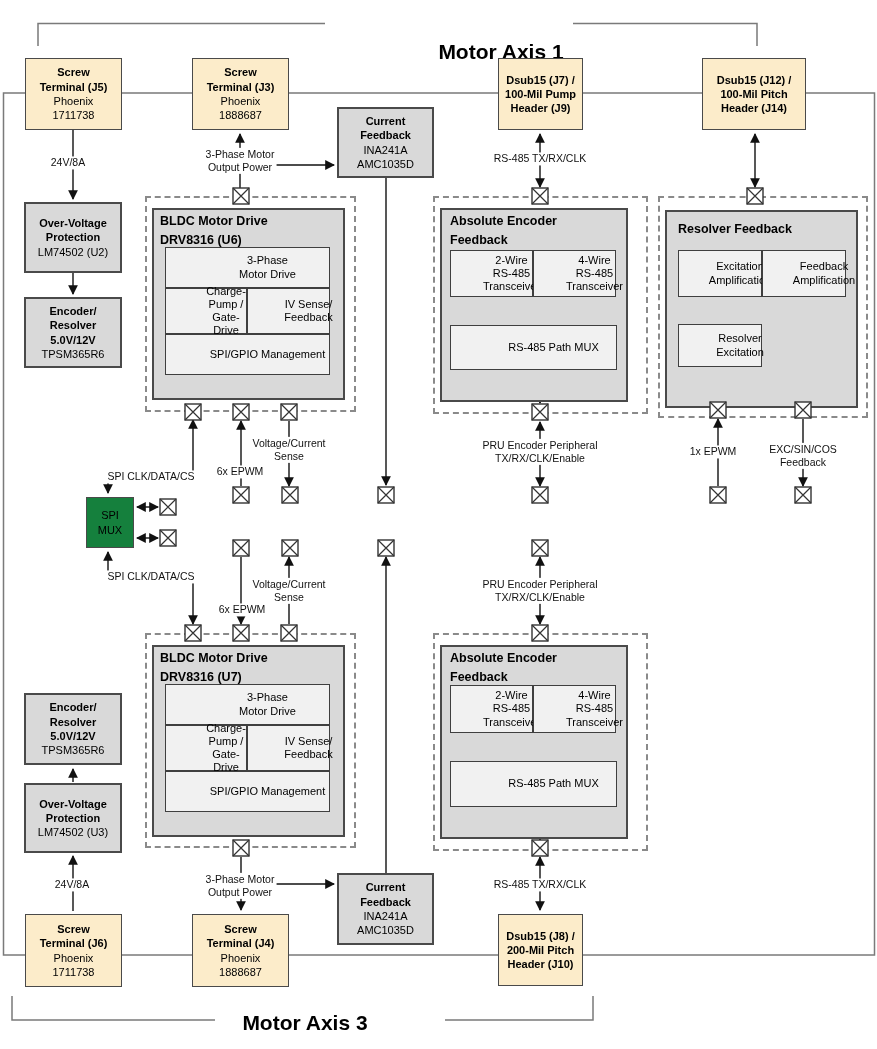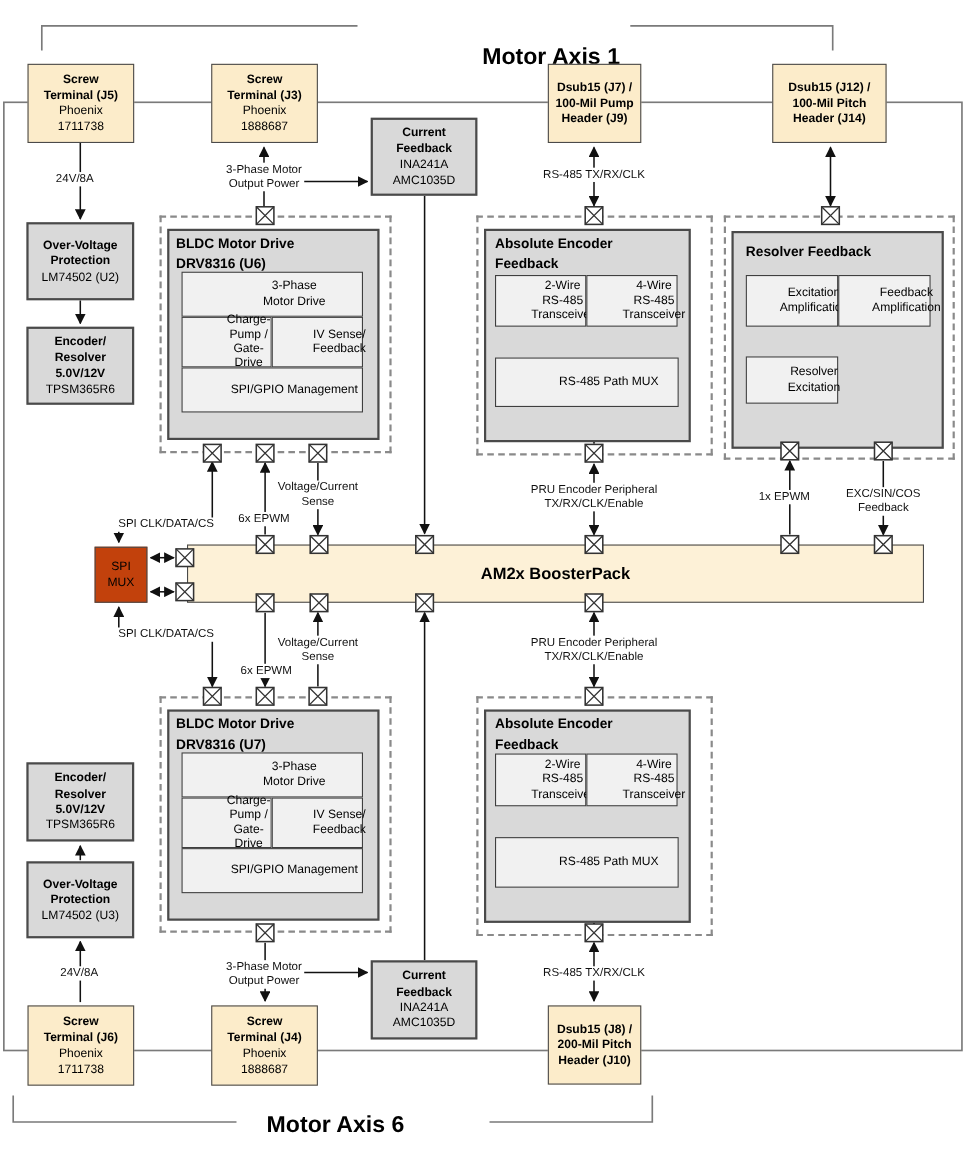--- a/index.html
+++ b/index.html
@@ -18,21 +18,21 @@
           white-space:pre-line;text-align:left;}
   .b{font-weight:700;}
   .r{font-weight:400;}
   .lbl{position:absolute;transform:translate(-50%,-50%);background:#fff;
        font-size:10.5px;line-height:1.25;text-align:center;white-space:pre-line;
        padding:0 2px;color:#111;}
   .axis-title{position:absolute;transform:translate(-50%,-50%);font-weight:700;
               font-size:21px;white-space:nowrap;}
   .bar{position:absolute;box-sizing:border-box;background:#fdf1d7;border:1.6px solid #4a4a4a;
        display:flex;align-items:center;justify-content:center;font-weight:700;font-size:15px;}
-  .spimux{background:#c2410c;border:1.6px solid #4a4a4a;}
+  .spimux{background:#15803d;border:1.6px solid #4a4a4a;}
 </style>
 </head>
 <body>
 
 <div id="canvas">
 
   <svg class="layer" width="877" height="1049">
     <defs>
       <marker id="arr" viewBox="0 0 10 10" refX="9" refY="5" markerWidth="7" markerHeight="7" orient="auto-start-reverse">
           <path d="M0,0 L10,5 L0,10 z" fill="#111"></path>
@@ -77,21 +77,21 @@
       <path d="M491,300 V322" marker-start="url(#arr)" marker-end="url(#arr)"></path>
       <path d="M574,300 V322" marker-start="url(#arr)" marker-end="url(#arr)"></path>
       <path d="M540,373 V403" marker-start="url(#arr)" marker-end="url(#arr)"></path>
       <path d="M491,736 V758" marker-start="url(#arr)" marker-end="url(#arr)"></path>
       <path d="M574,736 V758" marker-start="url(#arr)" marker-end="url(#arr)"></path>
       <path d="M540,810 V840" marker-start="url(#arr)" marker-end="url(#arr)"></path>
     </g>
   </svg>
 
   <div class="axis-title" style="left:501px;top:22px;margin-top:30px;">Motor Axis 1</div>
-  <div class="axis-title" style="left:305px;top:1023px;">Motor Axis 6</div>
+  <div class="axis-title" style="left:305px;top:1023px;">Motor Axis 3</div>
 
   <div class="group" style="left:145px;top:196px;width:211px;height:216px;"></div>
   <div class="group" style="left:433px;top:196px;width:215px;height:218px;"></div>
   <div class="group" style="left:658px;top:196px;width:210px;height:222px;"></div>
   <div class="group" style="left:145px;top:633px;width:211px;height:215px;"></div>
   <div class="group" style="left:433px;top:633px;width:215px;height:218px;"></div>
 
   <div class="gblock" style="left:152px;top:208px;width:193px;height:192px;"></div>
   <div class="gtitle" style="left:160px;top:212px;">BLDC  Motor Drive
 DRV8316 (U6)</div>
@@ -140,23 +140,20 @@
   <div class="gtitle" style="left:450px;top:649px;">Absolute Encoder
 Feedback</div>
   <div class="blk sub" style="left:450px;top:685px;width:83px;height:48px;">2-Wire
 RS-485
 Transceiver</div>
   <div class="blk sub" style="left:533px;top:685px;width:83px;height:48px;">4-Wire
 RS-485
 Transceiver</div>
   <div class="blk sub" style="left:450px;top:761px;width:167px;height:46px;">RS-485 Path MUX</div>
 
-  <div class="bar" style="left:170px;top:495px;width:670px;height:53px;">
-    <span>AM2x BoosterPack</span>
-  </div>
 
   <div class="blk spimux" style="left:86px;top:497px;width:48px;height:51px;">SPI
 MUX</div>
 
   <div class="blk cream" style="left:25px;top:58px;width:97px;height:72px;">
     <span class="b">Screw
 Terminal (J5)</span>
     <span class="r">Phoenix
 1711738</span>
   </div>

